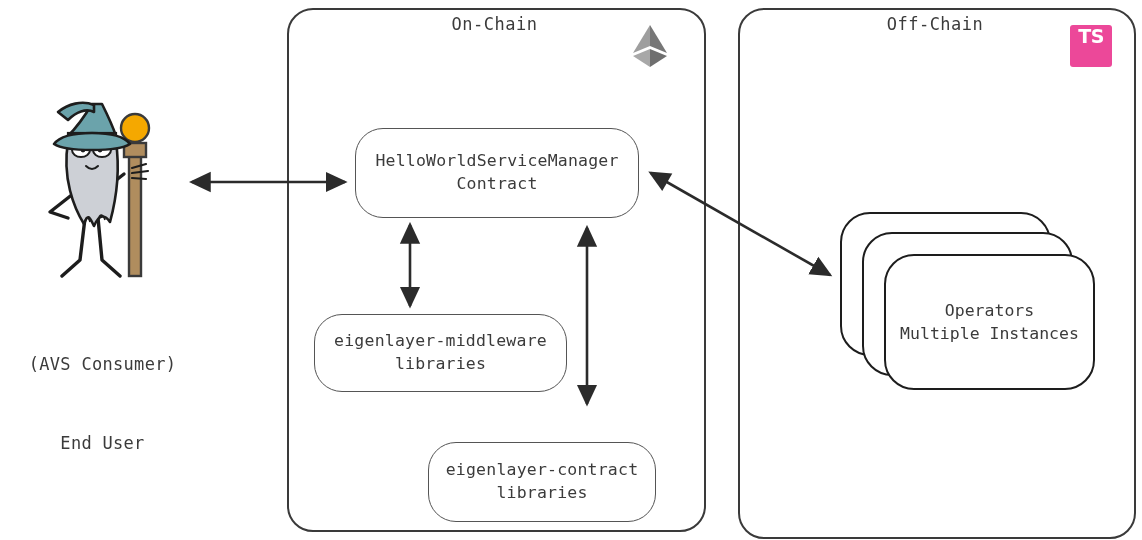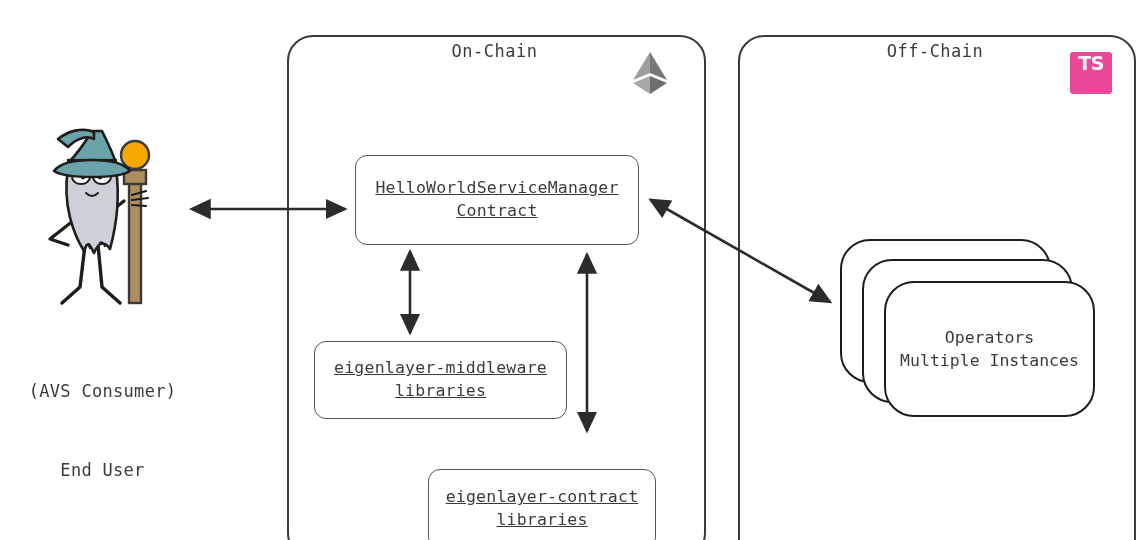--- a/index.html
+++ b/index.html
@@ -1,24 +1,24 @@
 <!DOCTYPE html>
 <html><head>
 <meta charset="utf-8">
 <style>
   html,body{margin:0;padding:0;background:#ffffff;}
   body{width:1142px;height:540px;position:relative;overflow:hidden;
        font-family:"DejaVu Sans Mono","Liberation Mono",monospace;color:#3b3b3b;}
-  .stage{position:absolute;inset:0;margin-top:27px;}
+  .stage{position:absolute;inset:0;}
   .panel{position:absolute;border:2px solid #3a3a3a;border-radius:26px;background:#fff;}
   .panel-title{position:absolute;font-size:17px;letter-spacing:.5px;color:#3b3b3b;
                text-align:center;white-space:nowrap;}
-  .node{position:absolute;border:1.6px solid #555;border-radius:12px;background:#fff;
+  .node{position:absolute;border:1.6px solid #555;border-radius:28px;background:#fff;
         display:flex;align-items:center;justify-content:center;text-align:center;
-        font-size:16.5px;line-height:1.38;color:#3b3b3b;letter-spacing:.2px;text-decoration:underline;}
+        font-size:16.5px;line-height:1.38;color:#3b3b3b;letter-spacing:.2px;}
   .stackcard{position:absolute;border:2px solid #1d1d1d;border-radius:30px;background:#fff;}
   .user-label{position:absolute;text-align:center;font-size:17px;line-height:1.55;
               color:#3b3b3b;white-space:pre;letter-spacing:.3px;}
   svg.ovl{position:absolute;left:0;top:0;width:1142px;height:540px;overflow:visible;}
   .ts-badge{position:absolute;background:#ec4899;border-radius:3px;display:flex;
             align-items:flex-start;justify-content:center;}
   .ts-badge span{color:#fff;font-weight:bold;font-size:19px;letter-spacing:-.5px;
                  font-family:"DejaVu Sans","Liberation Sans",sans-serif;}
 </style>
 </head>

